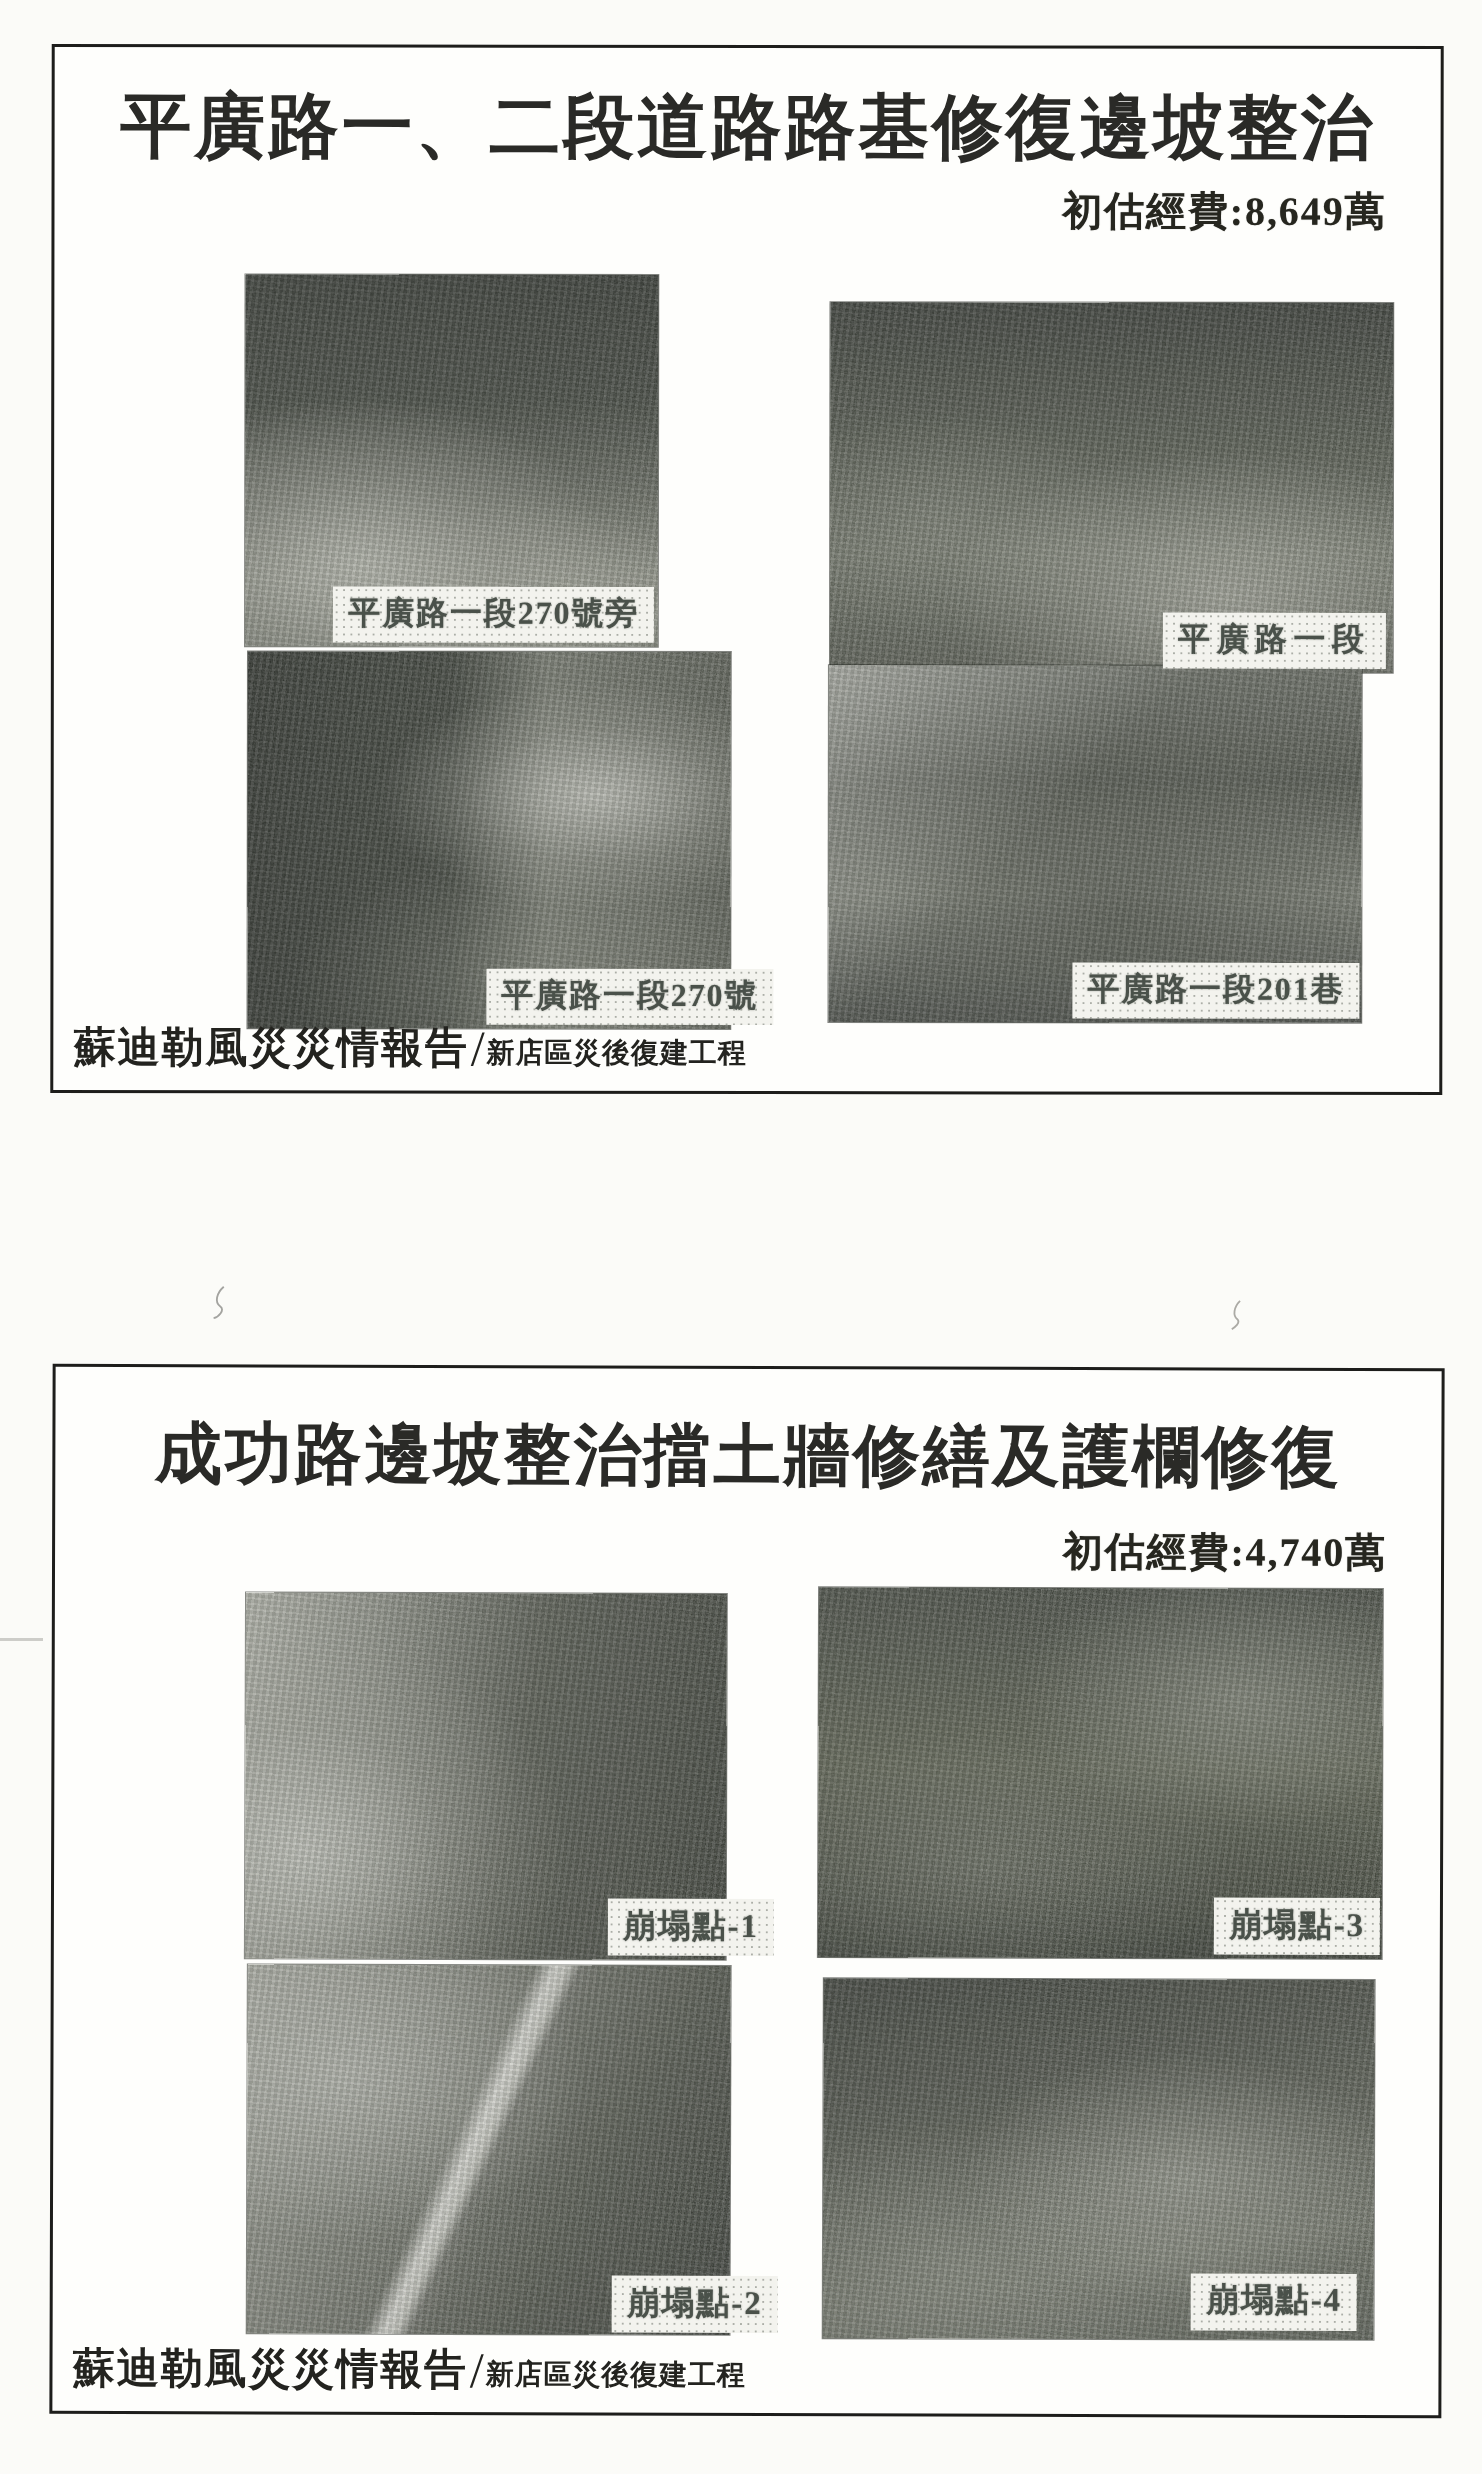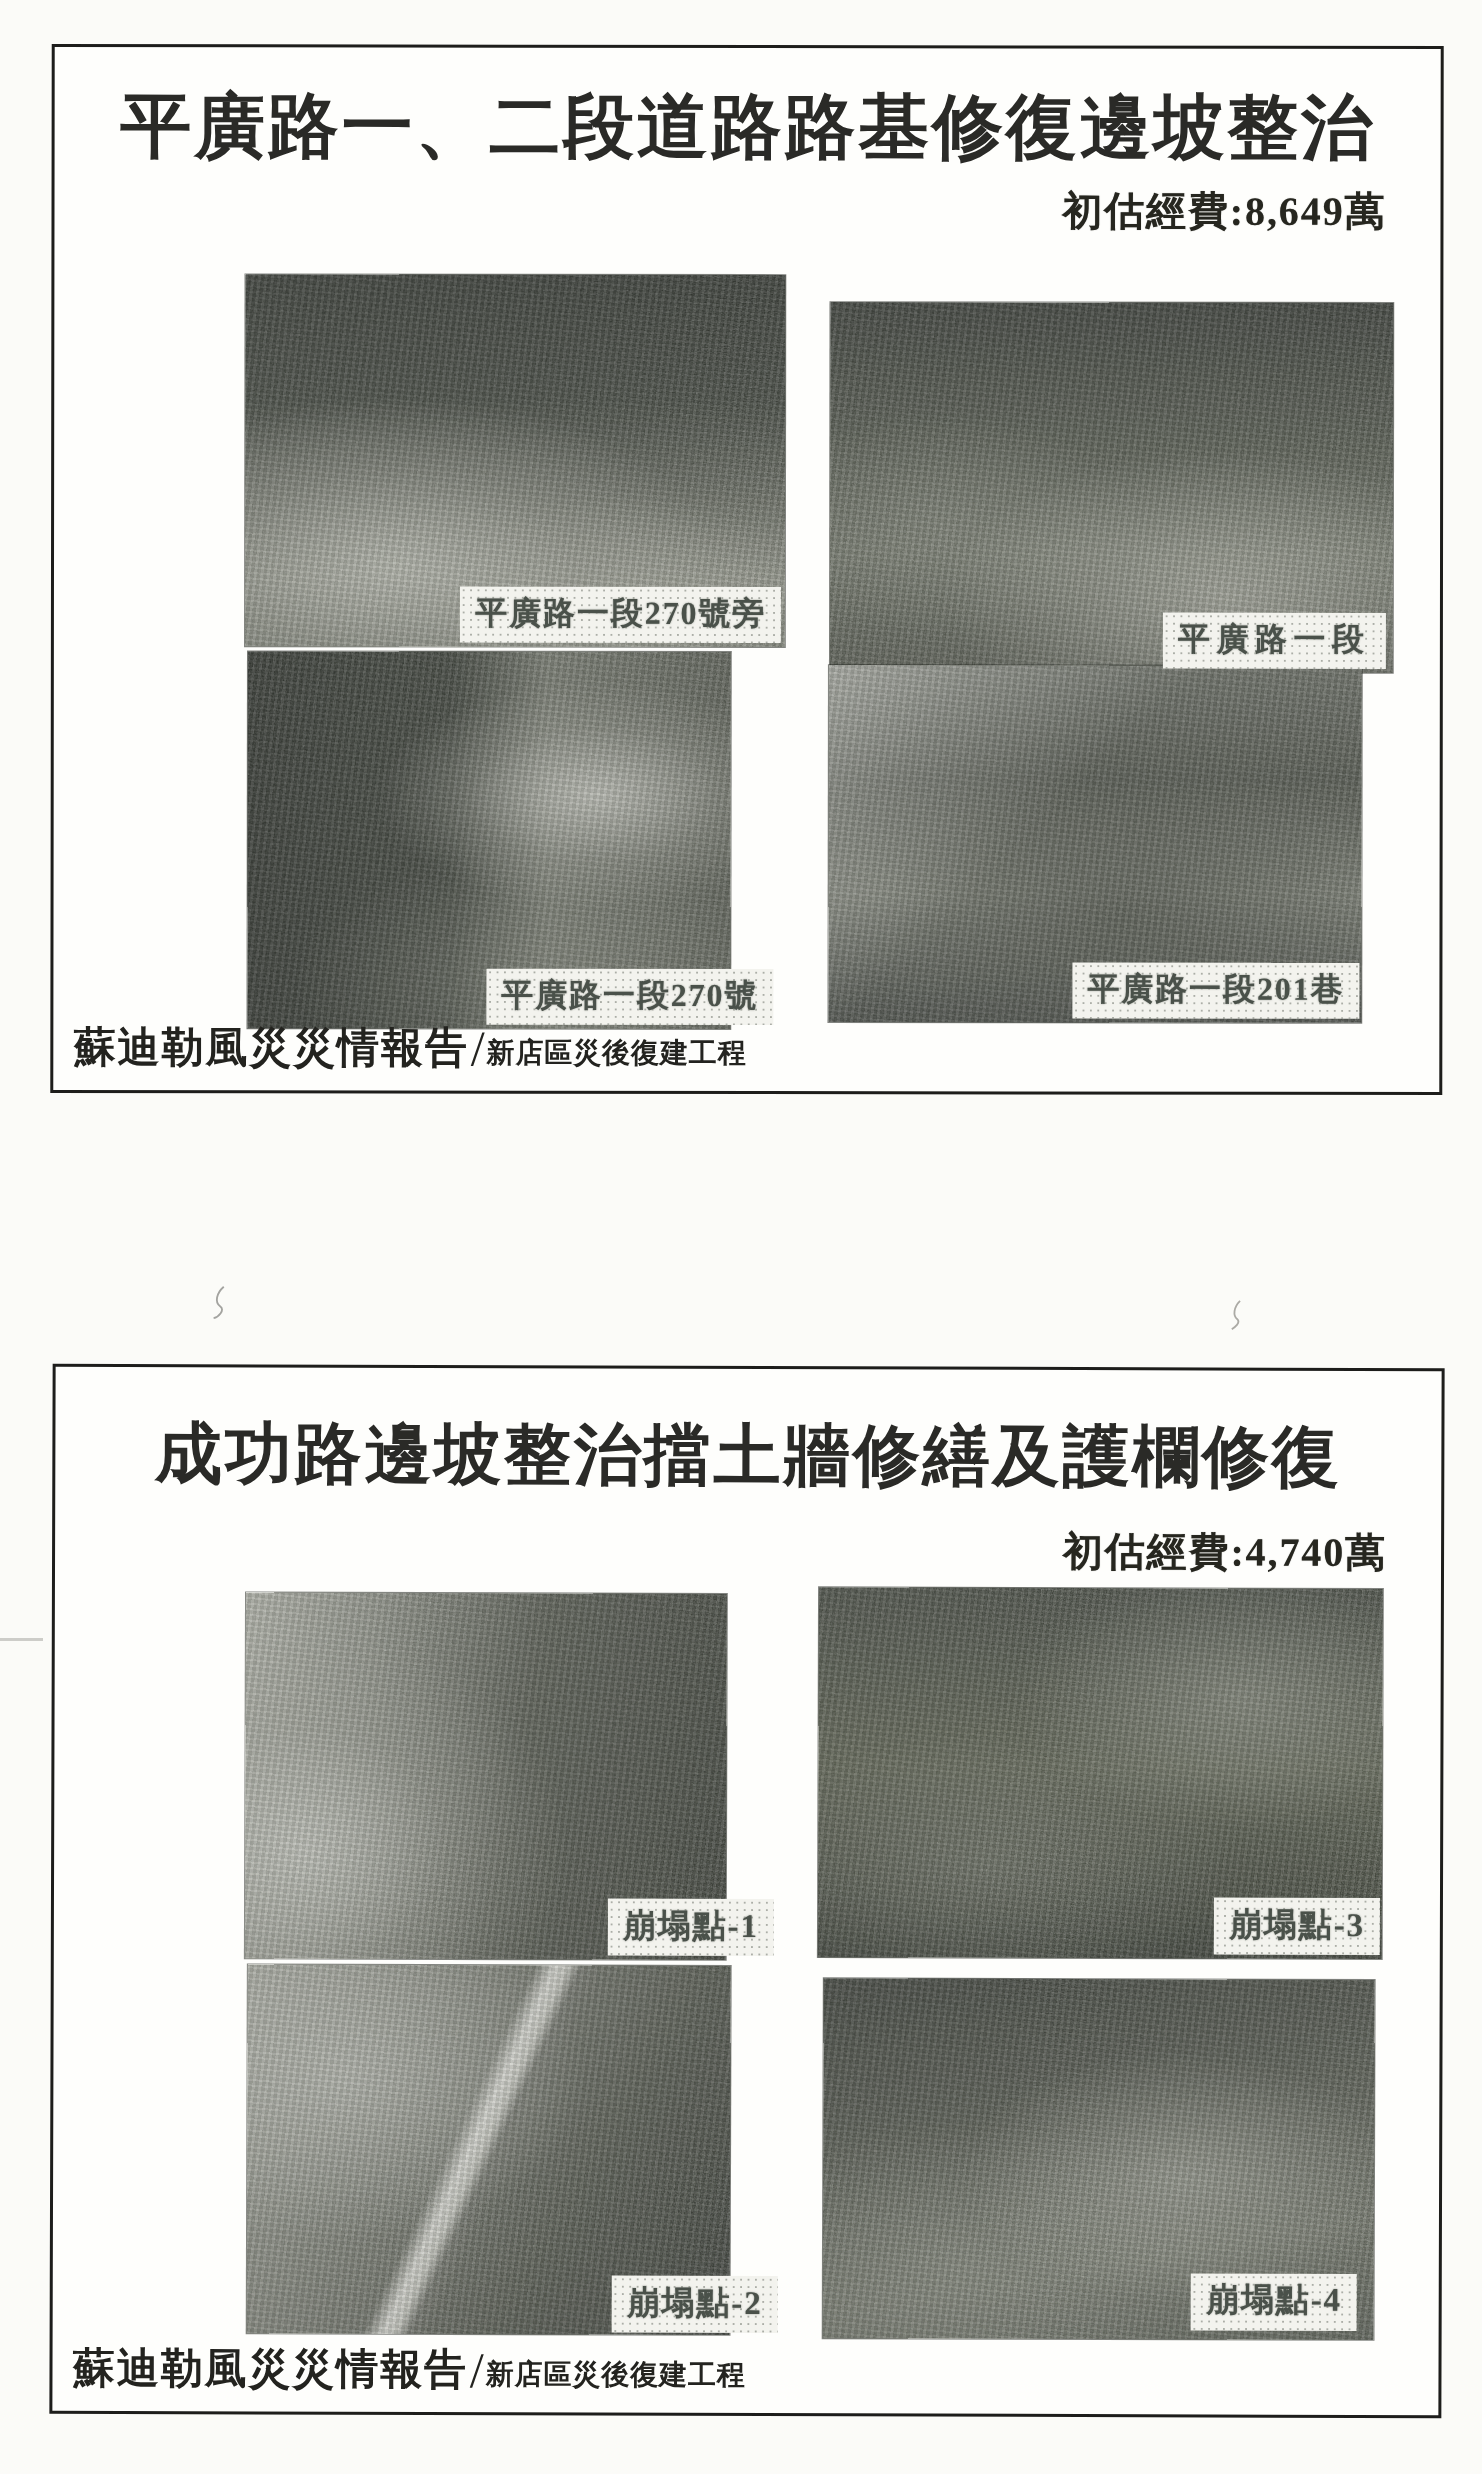--- a/index.html
+++ b/index.html
@@ -71,21 +71,21 @@
   .ph-g{background:
       linear-gradient(115deg, transparent 44%, rgba(232,232,226,.85) 47%, rgba(205,206,198,.9) 49%, rgba(110,112,104,.6) 51%, transparent 54%),
       radial-gradient(50% 45% at 20% 30%, rgba(190,192,184,.7), transparent 100%),
       linear-gradient(120deg,#a6a89e 0%,#7c7f75 30%,#484c42 68%,#2c302a 100%);}
   .ph-h{background:
       radial-gradient(40% 35% at 65% 55%, rgba(175,177,166,.55), transparent 100%),
       radial-gradient(50% 40% at 25% 80%, rgba(140,144,132,.5), transparent 100%),
       linear-gradient(170deg,#2f332c 0%,#4b4f45 40%,#676b5f 74%,#51564c 100%);}
 
   
-  .pos-a{left:151px;top:212px;width:540px;height:372px;}
+  .pos-a{left:151px;top:212px;width:413px;height:372px;}
   .pos-b{left:736px;top:214px;width:563px;height:370px;margin-top:40px;}
   .pos-c{left:154px;top:589px;width:483px;height:377px;}
   .pos-d{left:735px;top:602px;width:533px;height:357px;}
   
   .pos-e{left:151px;top:210px;width:481px;height:366px;}
   .pos-f{left:724px;top:203px;width:564px;height:370px;}
   .pos-g{left:154px;top:582px;width:483px;height:369px;}
   .pos-h{left:730px;top:594px;width:551px;height:360px;}
 
   .caption{

